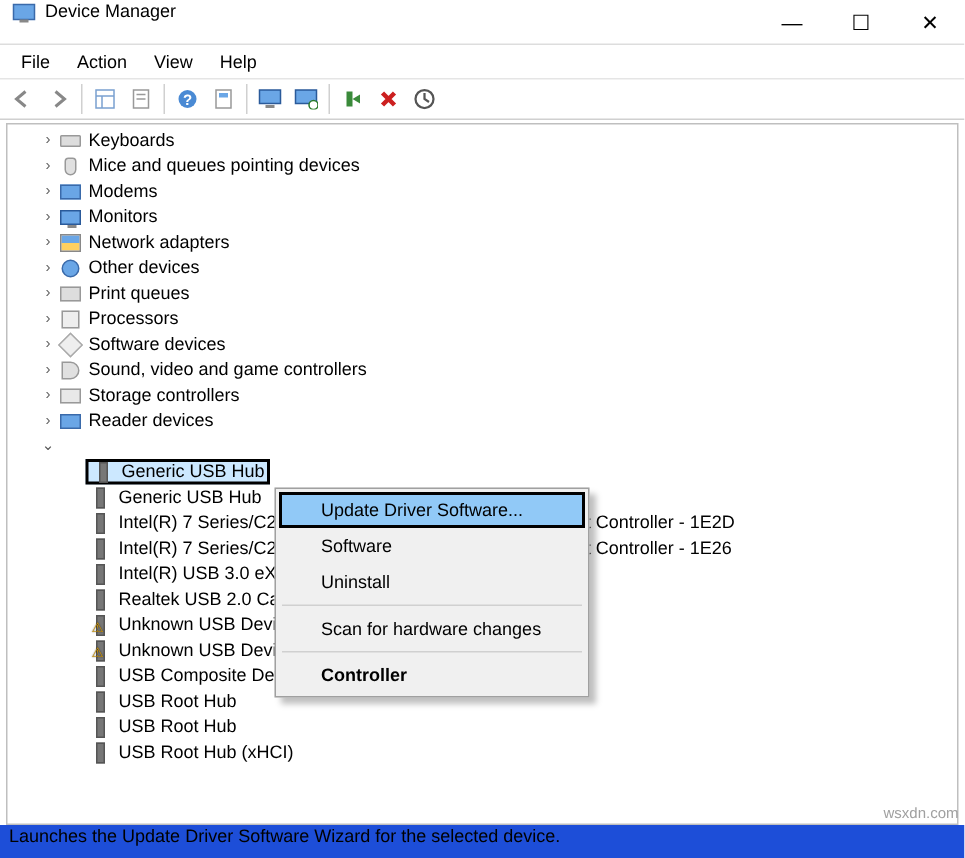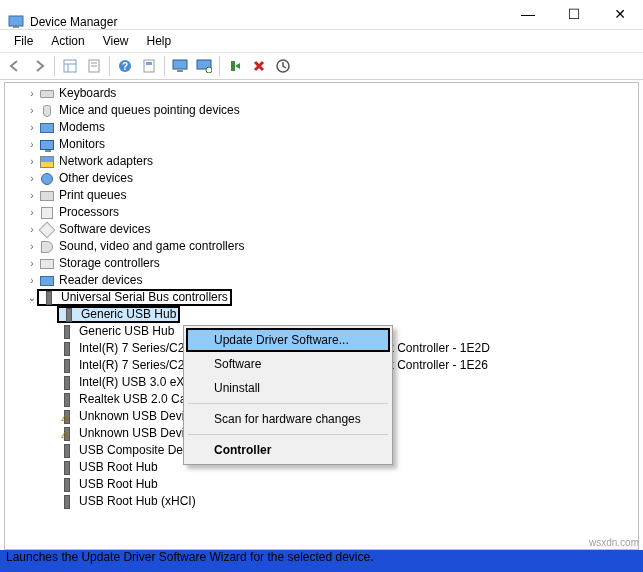--- a/index.html
+++ b/index.html
@@ -1,17 +1,17 @@
 <!DOCTYPE html>
 <html><head>
 <meta charset="utf-8">
 <style>
   * { box-sizing: border-box; font-family: "Segoe UI", Tahoma, sans-serif; }
   body { margin: 0; background: #fff; width: 643px; height: 572px; position: relative; overflow: hidden; font-size: 12px; }
-  .titlebar { height: 30px; display: flex; align-items: flex-end; padding: 0 0 0 8px; border-bottom: 1px solid #ddd; }
+  .titlebar { height: 30px; display: flex; align-items: flex-start; padding: 0 0 0 8px; border-bottom: 1px solid #ddd; }
   .titlebar .icon { width: 16px; height: 16px; margin-right: 6px; }
   .titlebar .title { flex: 1; font-size: 12px; }
   .winbtns { display: flex; }
   .winbtn { width: 46px; height: 30px; display: flex; align-items: center; justify-content: center; font-size: 14px; }
   .menubar { height: 22px; display: flex; align-items: center; padding: 0 6px; gap: 2px; }
   .menuitem { padding: 2px 8px; font-size: 12px; }
   .toolbar { height: 28px; display: flex; align-items: center; padding: 0 4px; border-top: 1px solid #e5e5e5; border-bottom: 1px solid #d0d0d0; gap: 2px; }
   .tbtn { width: 22px; height: 22px; display: flex; align-items: center; justify-content: center; border: 1px solid transparent; }
   .tsep { width: 1px; height: 20px; background: #d0d0d0; margin: 0 2px; }
   .tree { position: absolute; top: 82px; left: 4px; right: 4px; bottom: 22px; border: 1px solid #bfbfbf; overflow: hidden; background: #fff; }
@@ -245,26 +245,20 @@
         <span class="tw">›</span>
         <span class="dicon">
           <span class="i-sys"></span>
         </span>
         <span class="lbl">Reader devices</span>
       </div>
 
     <div class="node">
       <span class="sp" style="width:20px"></span>
         <span class="tw v">⌄</span>
-      <span class="sel-outline">
-        <span class="dicon">
-            <span class="i-usb"></span>
-          </span>
-        <span class="lbl">Universal Serial Bus controllers</span>
-      </span>
     </div>
 
     <div class="node">
         <span class="sp" style="width:54px"></span>
       <span class="sel-item">
         <span class="dicon">
             <span class="i-usb"></span>
           </span>
         <span class="lbl">Generic USB Hub</span>
       </span>

